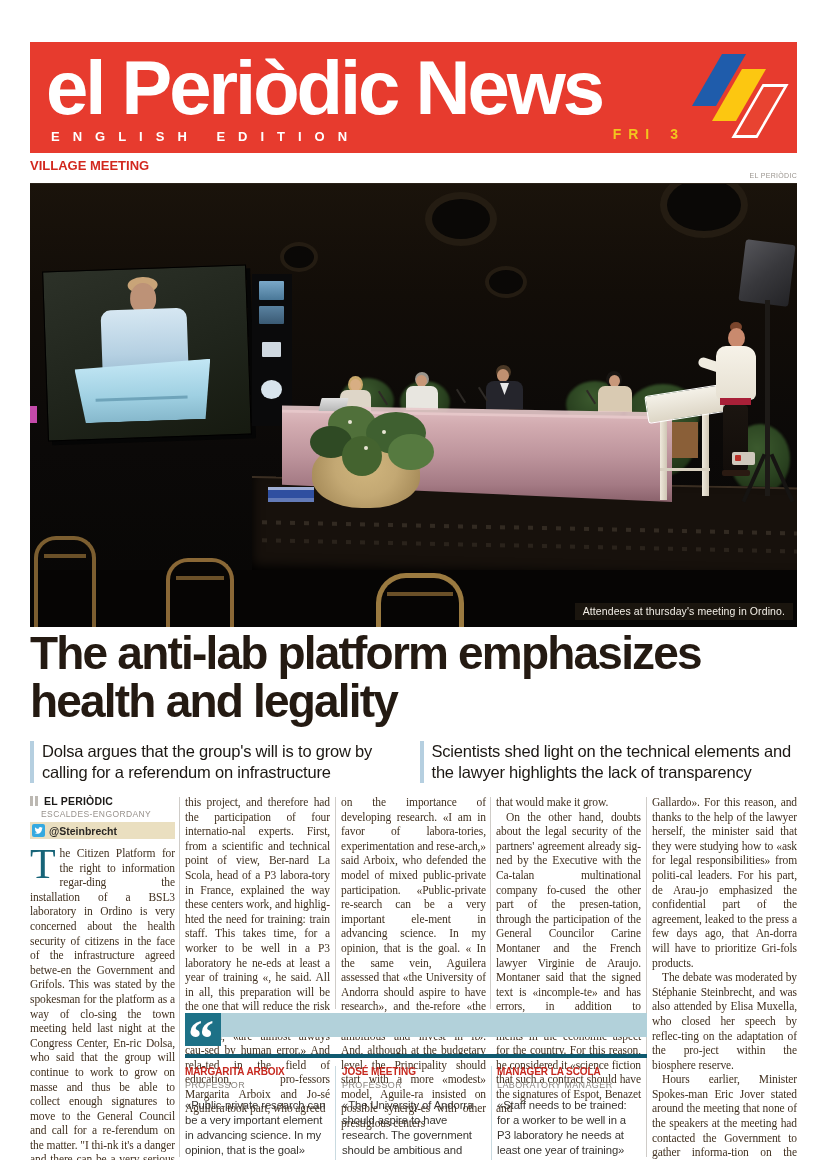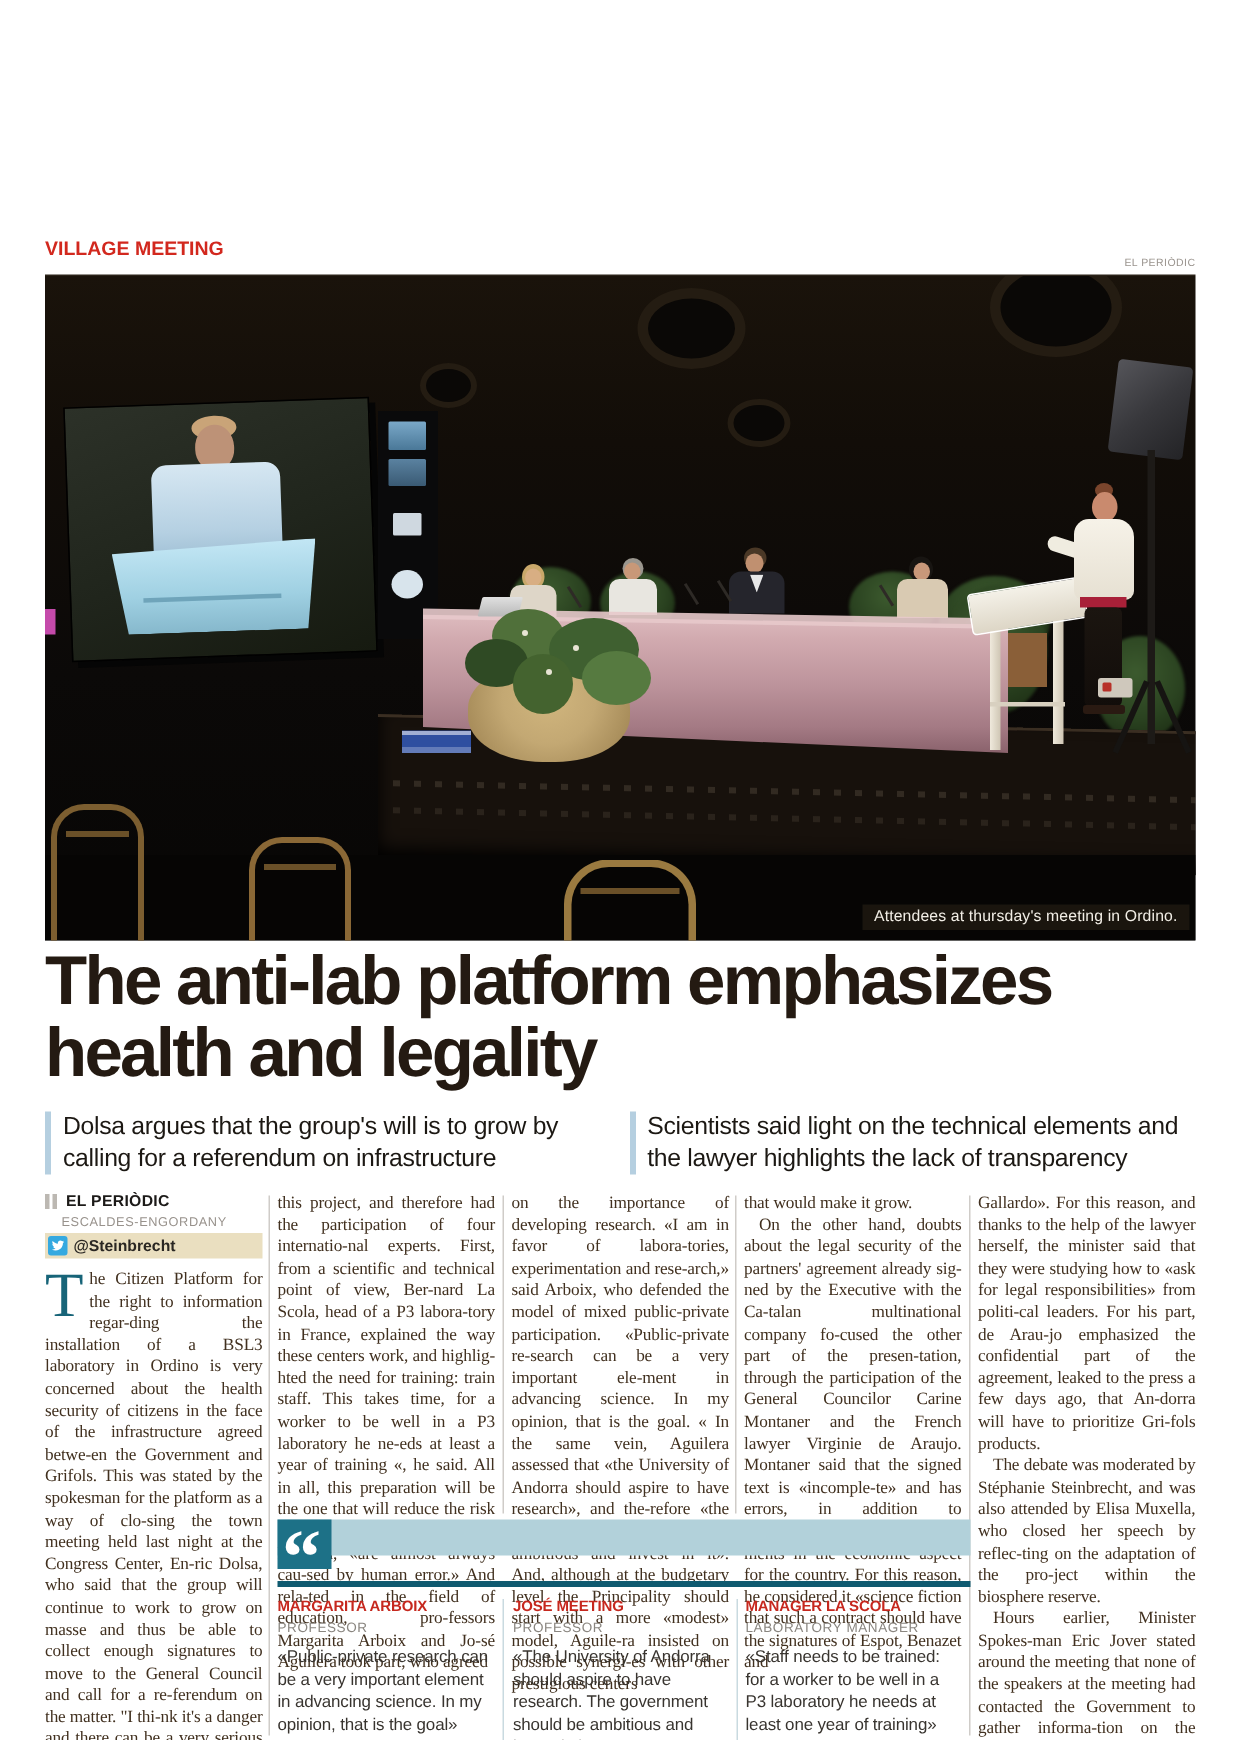--- a/index.html
+++ b/index.html
@@ -205,20 +205,32 @@
   .qsep.qs1{left:150px;} .qsep.qs2{left:306px;}
   .qname{color:#c6281e;font-weight:700;font-size:10px;letter-spacing:-.1px;}
   .qrole{color:#8a8680;font-size:9px;letter-spacing:.4px;margin-top:3px;}
   .qtext{color:#38342f;font-size:11.3px;line-height:1.32;margin-top:8px;letter-spacing:-.1px;}
 </style>
 </head>
 <body>
 
 <div class="page">
 
+  <header class="masthead">
+    <div class="m-title">el Periòdic News</div>
+    <div class="m-edition">ENGLISH EDITION</div>
+    <div class="m-date">
+      <span>FRI</span><span class="num">3</span>
+    </div>
+    <div class="logo">
+      <div class="stripe blue"></div>
+      <div class="stripe yellow"></div>
+      <div class="stripe red"></div>
+    </div>
+  </header>
 
   <div class="kicker">VILLAGE MEETING</div>
   <div class="photo-credit">EL PERIÒDIC</div>
 
   <figure class="photo">
     <div class="spot s1"></div>
     <div class="spot s2"></div>
     <div class="spot s3"></div>
     <div class="spot s4"></div>
 
@@ -317,21 +329,21 @@
     <div class="chair c2"></div>
     <div class="chair c3"></div>
 
     <figcaption class="caption">Attendees at thursday's meeting in Ordino.</figcaption>
   </figure>
 
   <h1 class="headline">The anti-lab platform emphasizes health and legality</h1>
 
   <div class="subheads">
     <div class="subhead">Dolsa argues that the group's will is to grow by calling for a referendum on infrastructure</div>
-    <div class="subhead">Scientists said light on the technical elements and the lawyer highlights the lack of transparency</div>
+    <div class="subhead">Scientists shed light on the technical elements and the lawyer highlights the lack of transparency</div>
   </div>
 
   <section class="article">
     <div class="vsep sa"></div>
     <div class="vsep sb"></div>
     <div class="vsep sc"></div>
     <div class="vsep sd"></div>
 
     <div class="col c1">
       <div class="byline-src">

